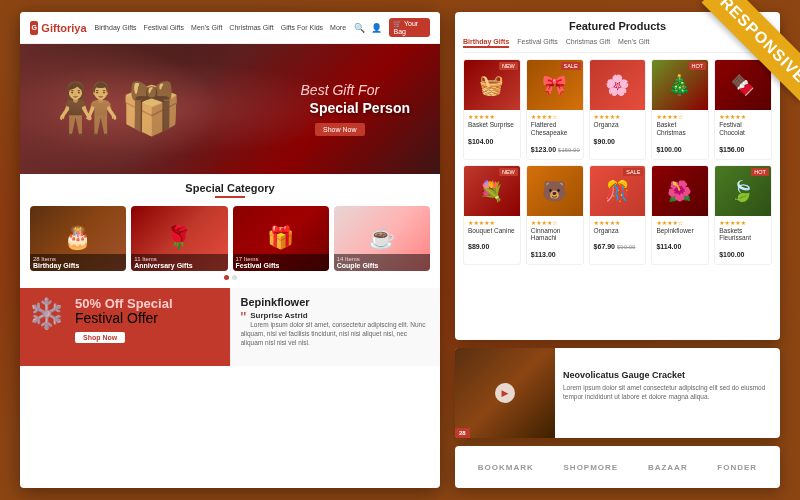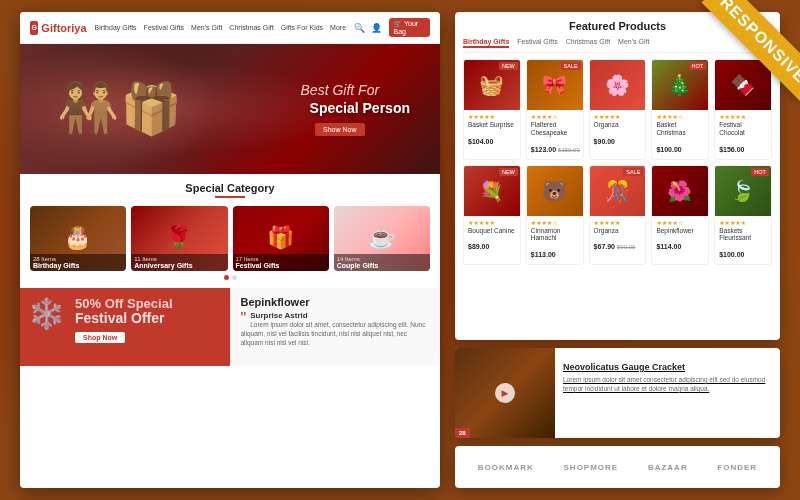--- a/index.html
+++ b/index.html
@@ -257,22 +257,22 @@
       z-index: 1;
       padding-left: 45px;
     }
     .offer-percent {
       font-size: 13px;
       color: #ffcccc;
       font-weight: bold;
     }
     .offer-title {
       font-size: 14px;
-      font-weight: bold;
-      color: #e5e5e5;
+      font-weight: normal;
+      color: #000000;
       line-height: 1.1;
     }
     .offer-btn {
       display: inline-block;
       margin-top: 4px;
       background: #fff;
       color: #c0392b;
       padding: 2px 8px;
       border-radius: 2px;
       font-size: 7px;
@@ -458,22 +458,21 @@
       bottom: 0;
       left: 0;
       background: #c0392b;
       color: white;
       padding: 2px 4px;
       font-size: 6px;
       font-weight: bold;
     }
     .blog-content {
       flex: 1;
-      padding: 14px 8px;
-      text-decoration: underline;
+      padding: 22px 8px;
     }
     .blog-title {
       font-size: 9px;
       font-weight: bold;
       color: #222;
       margin-bottom: 3px;
     }
     .blog-text {
       font-size: 6.5px;
       color: #666;

